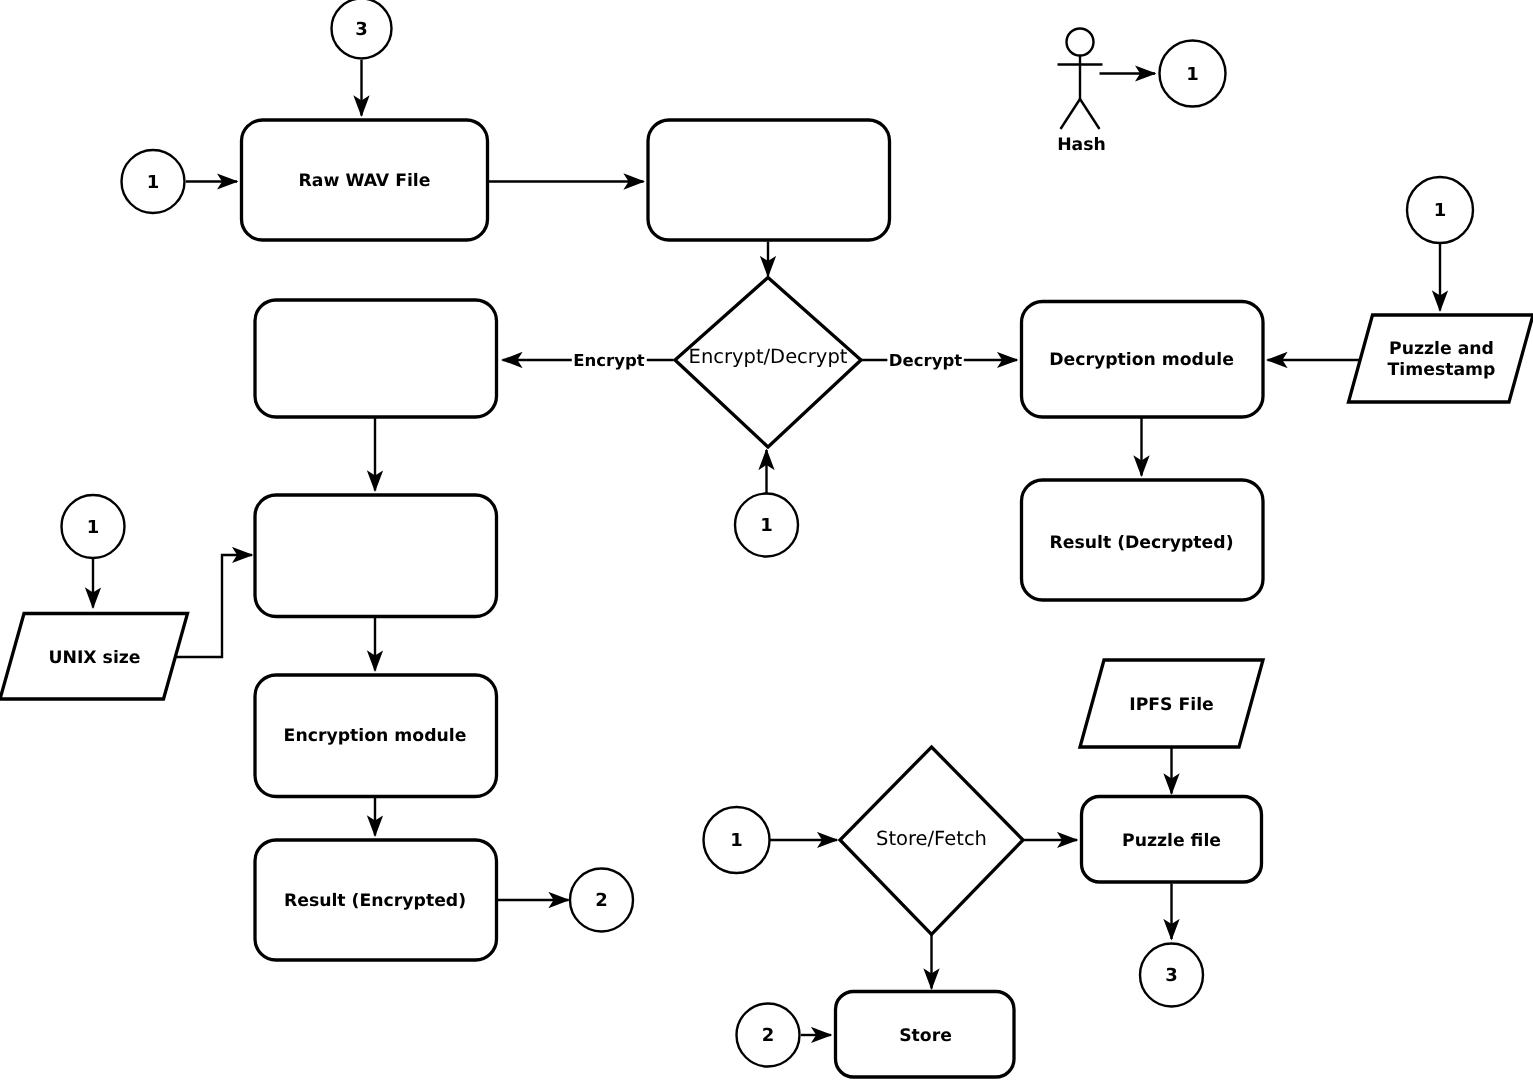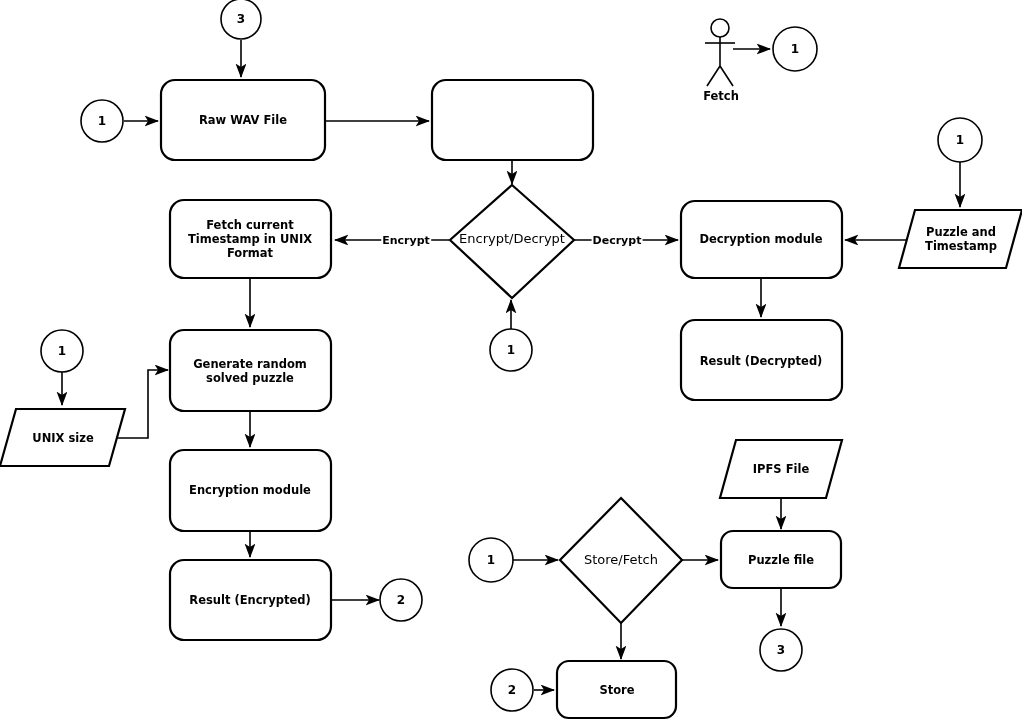--- a/index.html
+++ b/index.html
@@ -179,26 +179,21 @@
     <circle class="conn-circle" cx="491" cy="560" r="22"></circle>
     <circle class="conn-circle" cx="512" cy="690" r="21"></circle>
     <circle class="conn-circle" cx="781" cy="650" r="21"></circle>
   </svg>
 
   <div class="lbl" style="left:243px; top:120px;">Raw WAV File</div>
 
 
   <div class="lbl diamond-lbl" style="left:512px; top:239px;">Encrypt/Decrypt</div>
 
-  <div class="lbl" style="left:250px; top:239px;">Fetch current
-Timestamp in UNIX
-Format</div>
-
-  <div class="lbl" style="left:250px; top:371px;">Generate random
-solved puzzle</div>
+
 
   <div class="lbl" style="left:250px; top:490px;">Encryption module</div>
 
   <div class="lbl" style="left:250px; top:600px;">Result (Encrypted)</div>
 
   <div class="lbl" style="left:63px; top:438px;">UNIX size</div>
 
   <div class="lbl" style="left:761px; top:239px;">Decryption module</div>
 
   <div class="lbl" style="left:761px; top:361px;">Result (Decrypted)</div>
@@ -207,21 +202,21 @@
 Timestamp</div>
 
   <div class="lbl diamond-lbl" style="left:621px; top:560px;">Store/Fetch</div>
 
   <div class="lbl" style="left:617px; top:690px;">Store</div>
 
   <div class="lbl" style="left:781px; top:560px;">Puzzle file</div>
 
   <div class="lbl" style="left:781px; top:469px;">IPFS File</div>
 
-  <div class="lbl actor-lbl" style="left:721px; top:96px;">Fetch</div>
+  <div class="lbl actor-lbl" style="left:721px; top:96px;">Hash</div>
 
   <div class="lbl edge-lbl" style="left:406px; top:241px;">Encrypt</div>
 
   <div class="lbl edge-lbl" style="left:617px; top:241px;">Decrypt</div>
 
   <div class="lbl conn-num" style="left:102px; top:121px;">1</div>
 
   <div class="lbl conn-num" style="left:241px; top:19px;">3</div>
 
   <div class="lbl conn-num" style="left:795px; top:49px;">1</div>

